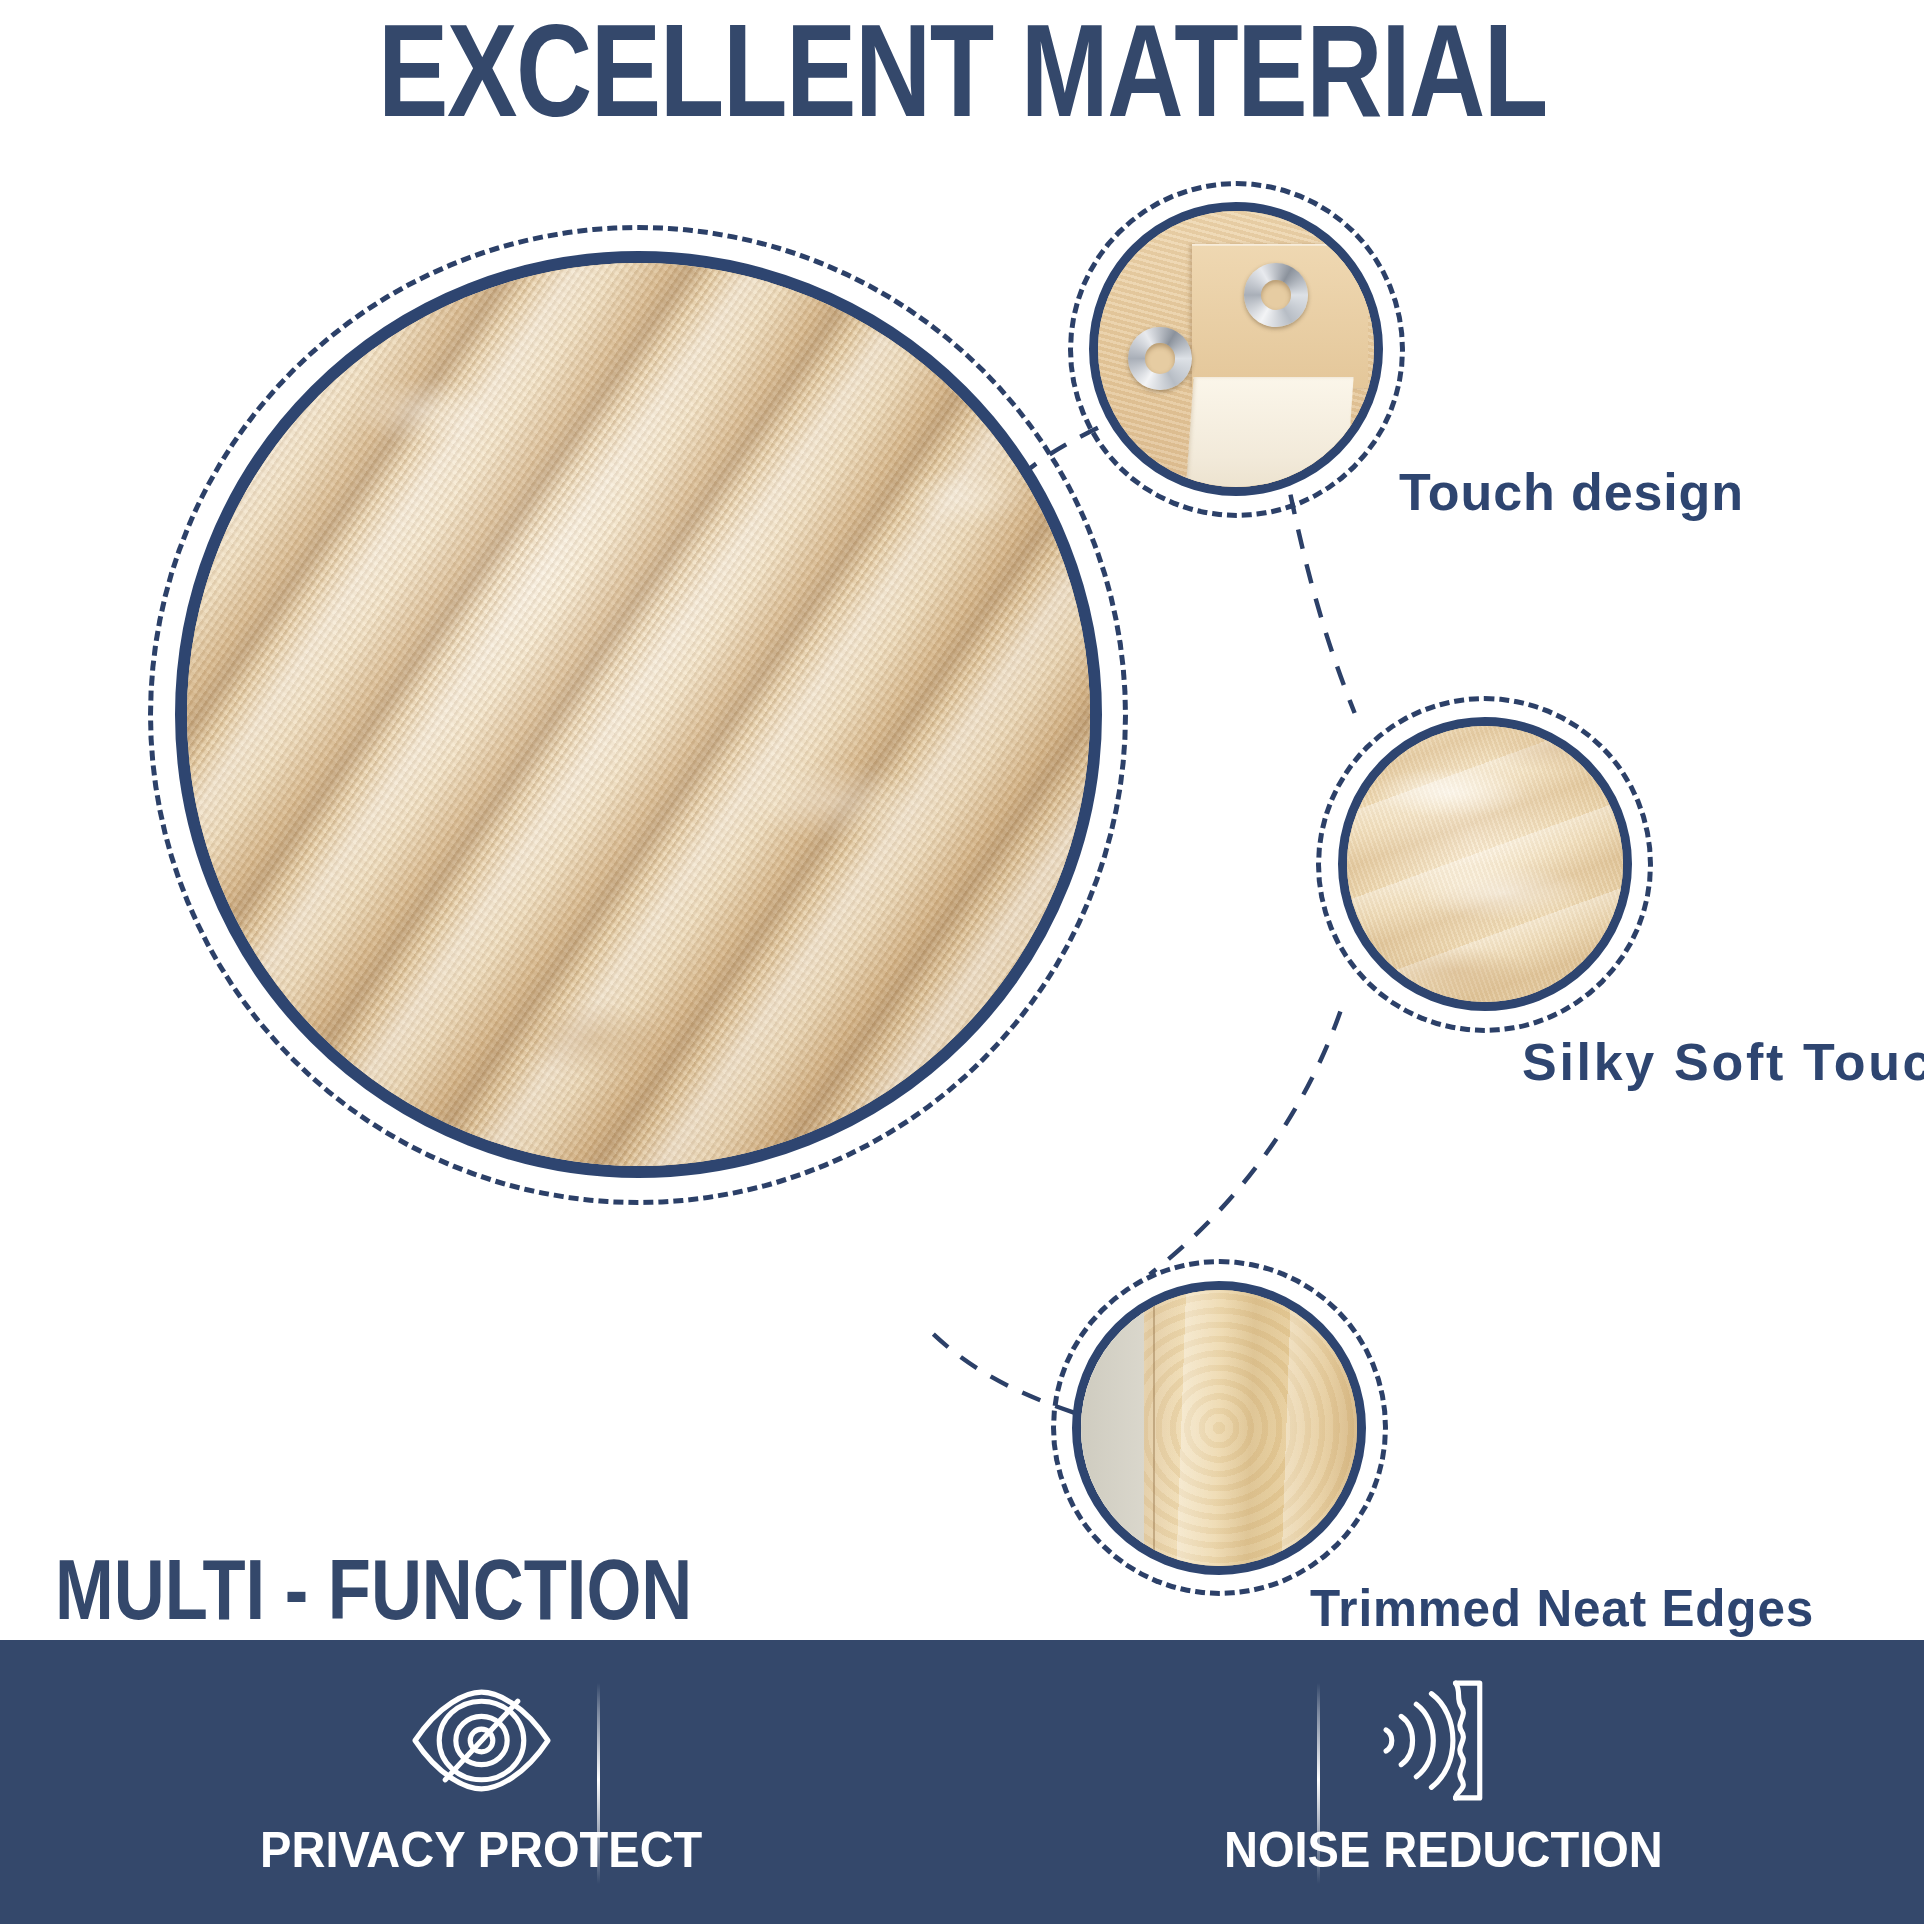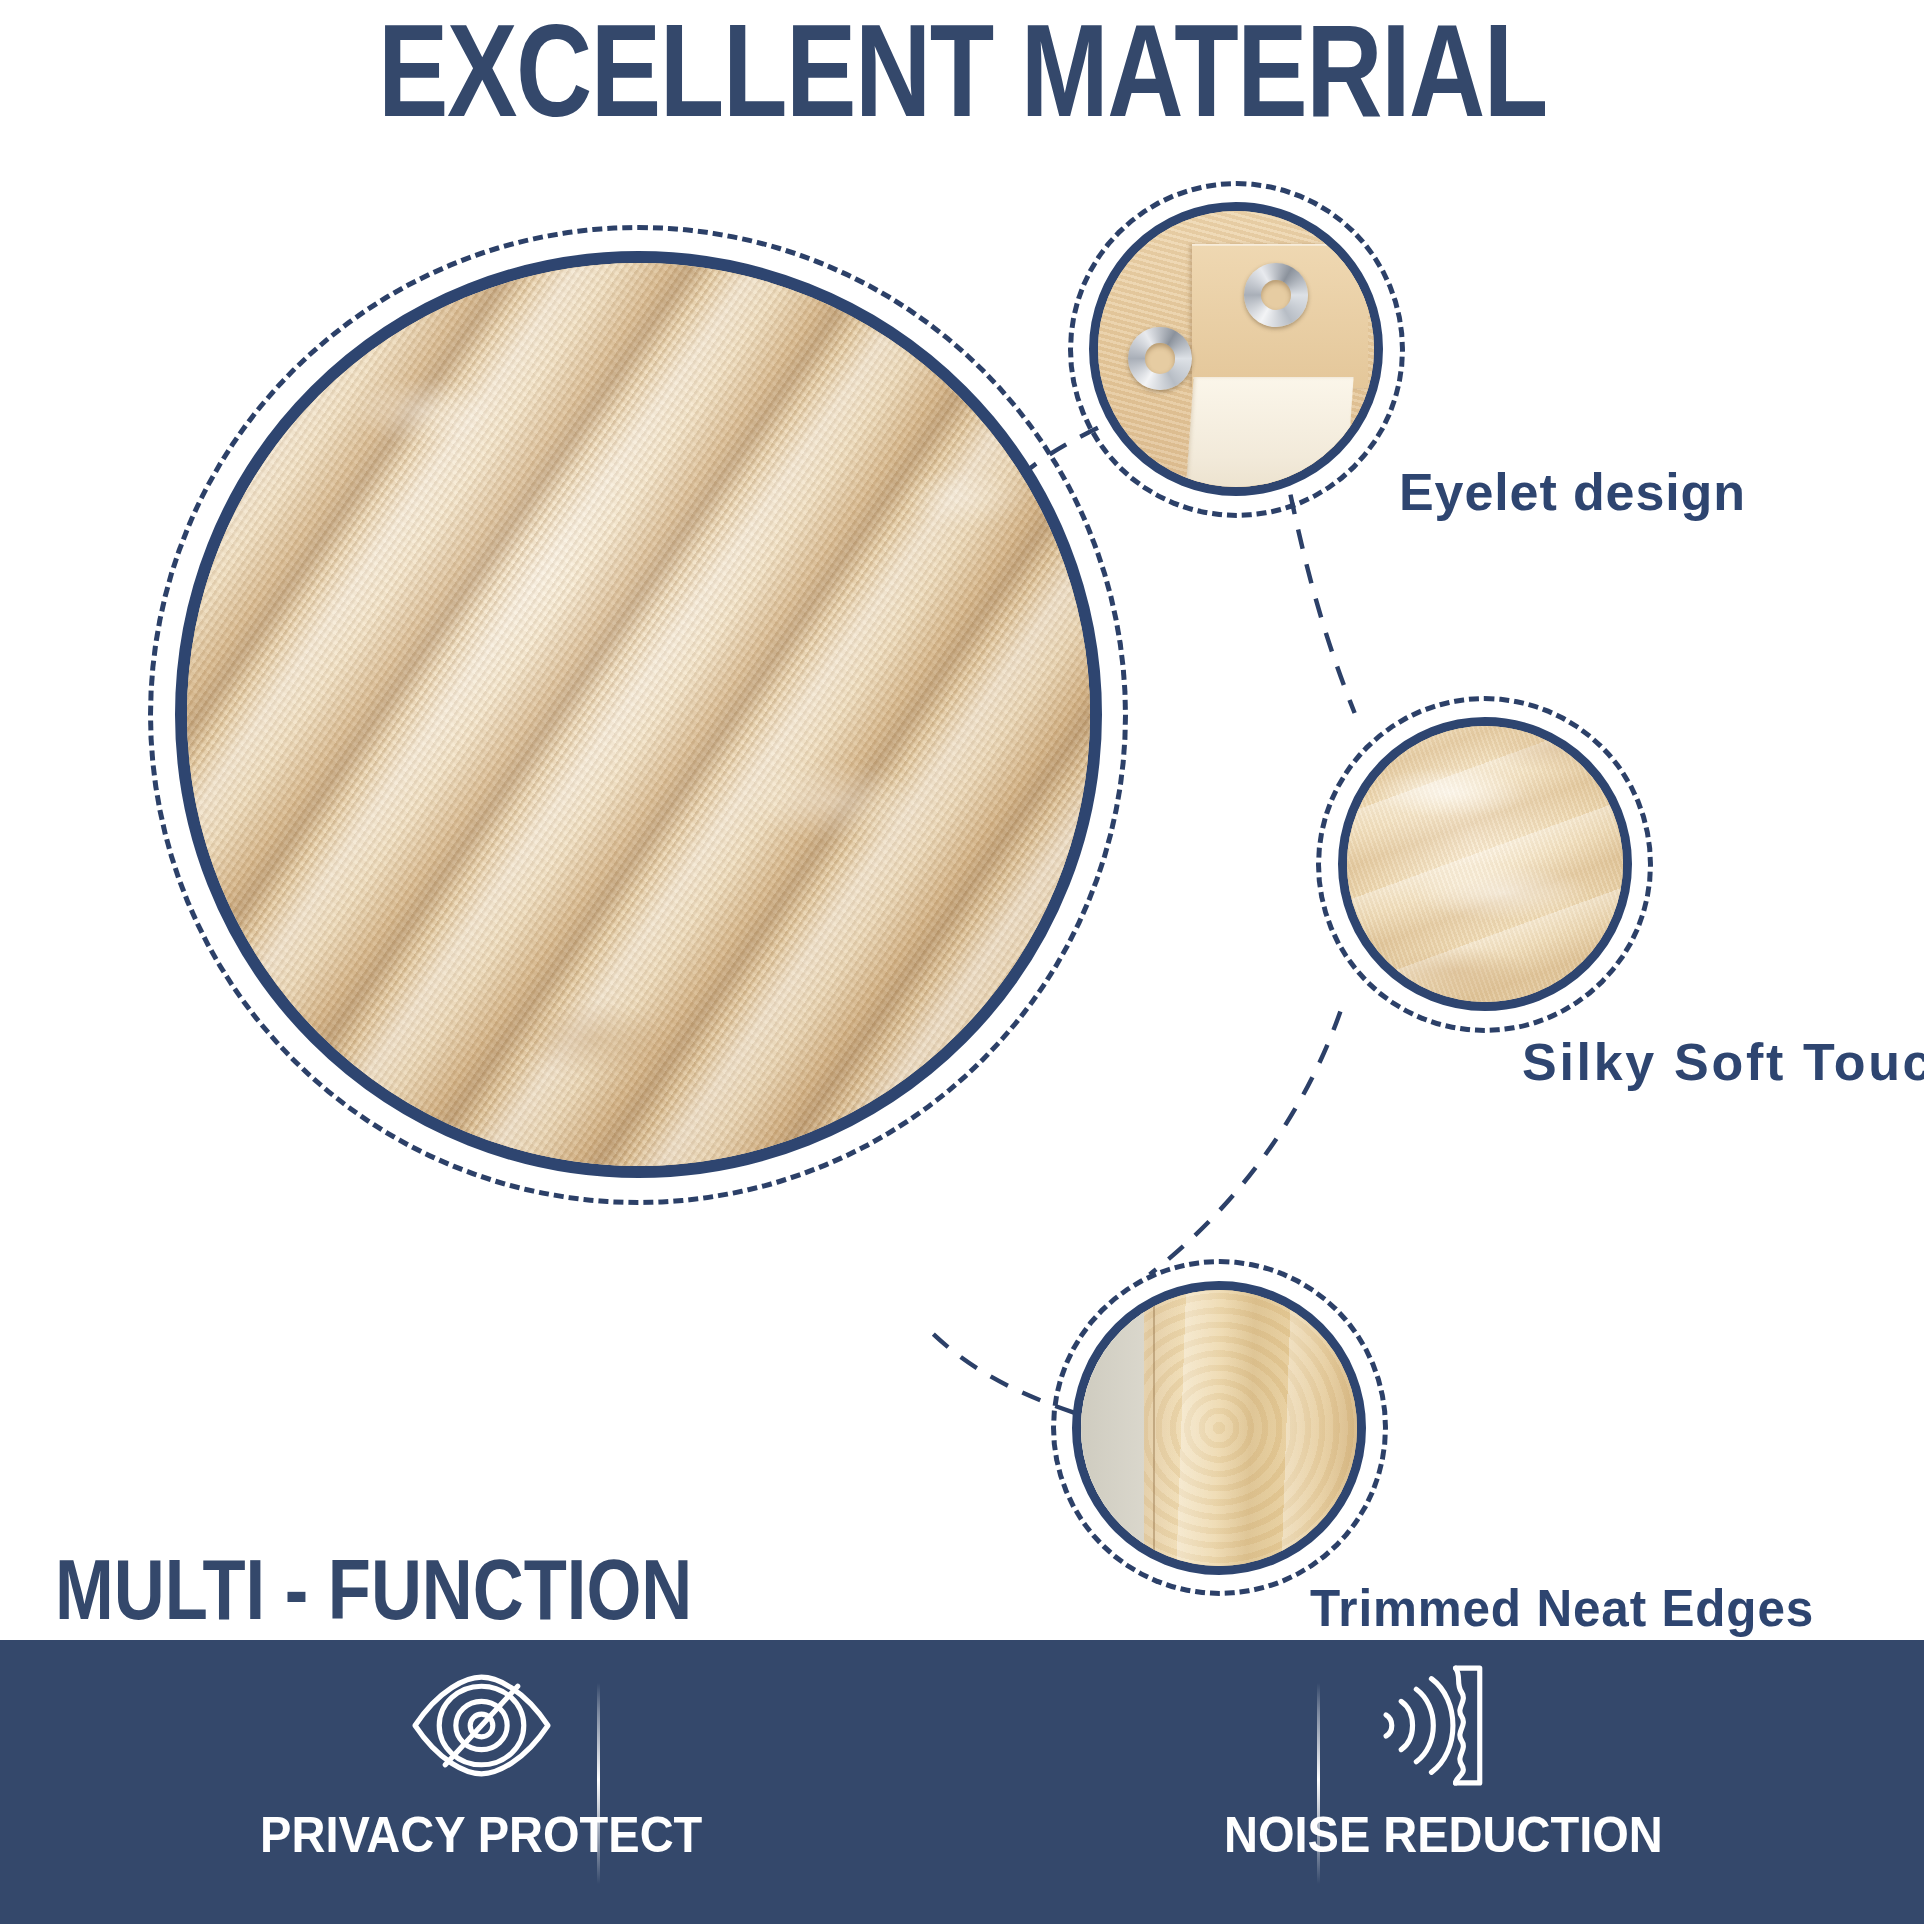--- a/index.html
+++ b/index.html
@@ -204,21 +204,21 @@
     display:flex;
     align-items:stretch;
   }
   .feature {
     flex:1 1 0;
     position:relative;
     display:flex;
     flex-direction:column;
     align-items:center;
     justify-content:flex-start;
-    padding-top:10px;
+    padding-top:25px;
   }
   .feature-icon { width:151px; height:151px; display:block; }
   .feature-label {
     margin-top:5.3px;
     color:#FFFFFF;
     font-size:50px;
     font-weight:bold;
     letter-spacing:0px;
     white-space:nowrap;
     transform:scaleX(0.94);
@@ -259,21 +259,21 @@
 
   <div class="dashring" id="eyelet-ring"></div>
   <div class="photo thin" id="eyelet-circle">
     <div class="tex tex-eyelet">
       <div class="eyelet-band"></div>
       <div class="eyelet-lining"></div>
       <div class="grommet" id="grommet-a"></div>
       <div class="grommet" id="grommet-b"></div>
     </div>
   </div>
-  <div class="label" id="label-eyelet">Eyelet design</div>
+  <div class="label" id="label-eyelet">Touch design</div>
 
   <div class="dashring" id="silky-ring"></div>
   <div class="photo thin" id="silky-circle">
     <div class="tex tex-silky"></div>
   </div>
   <div class="label" id="label-silky">Silky Soft Touch</div>
 
   <div class="dashring" id="trim-ring"></div>
   <div class="photo thin" id="trim-circle">
     <div class="tex tex-trim">

